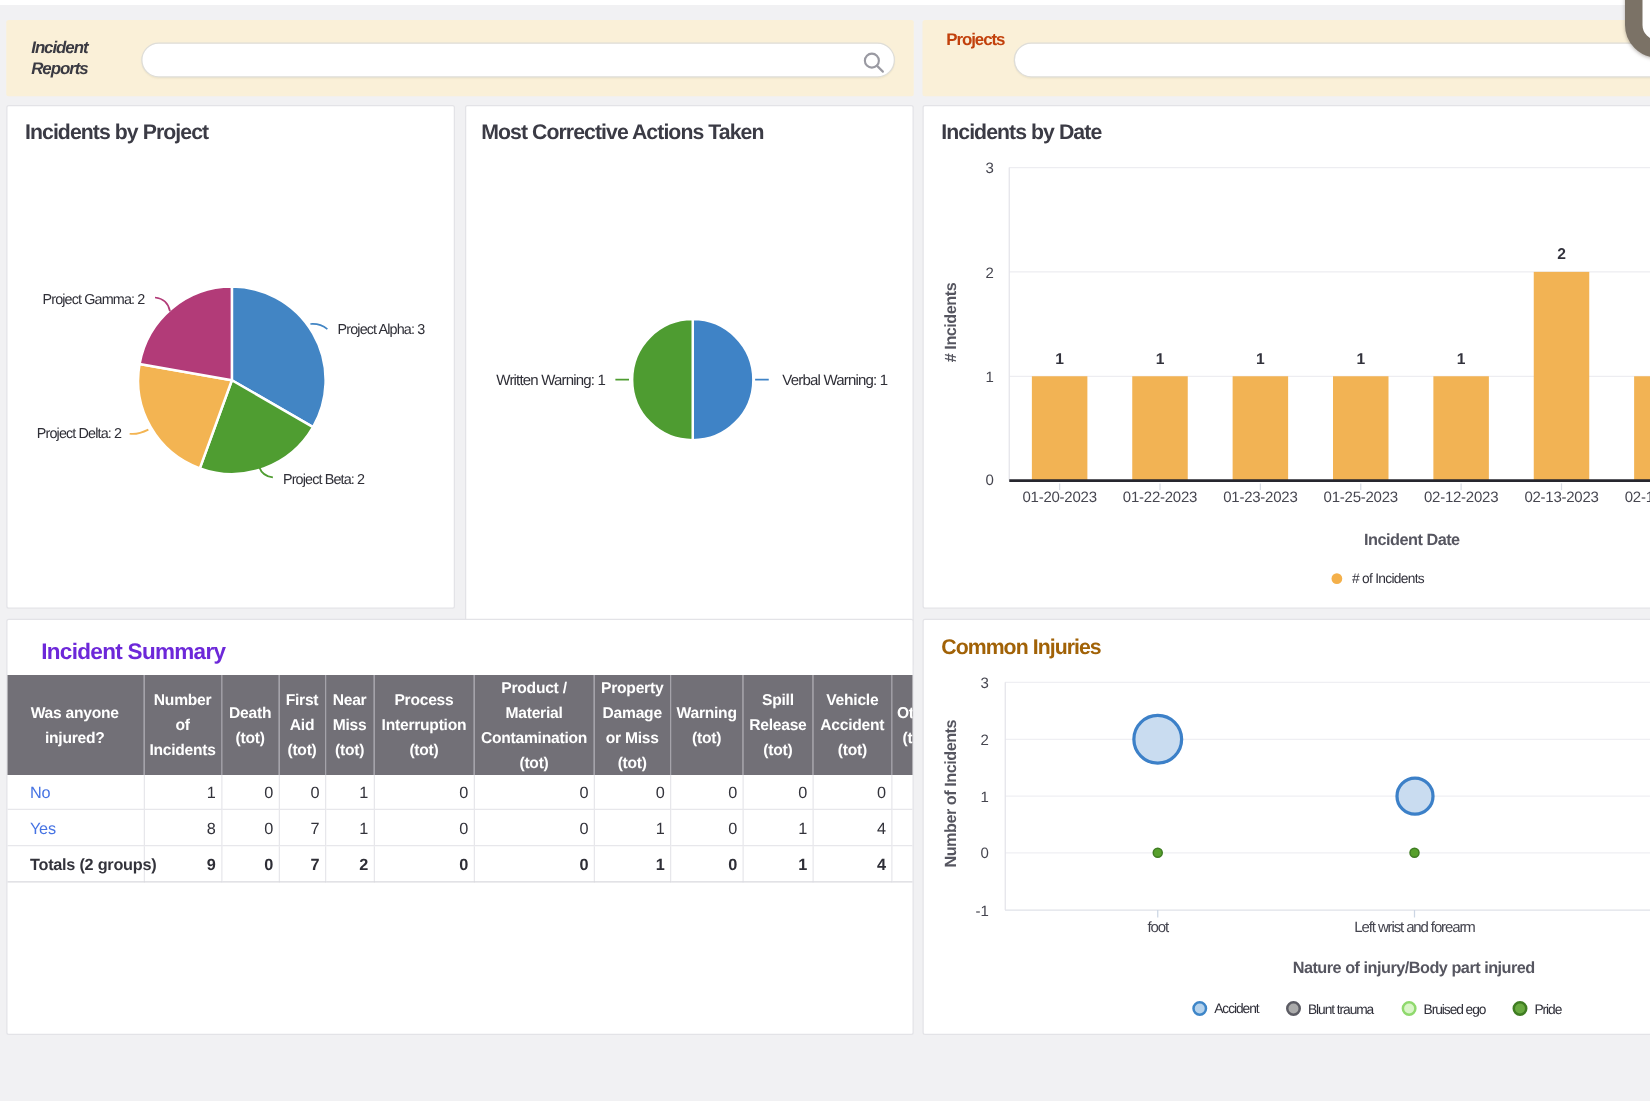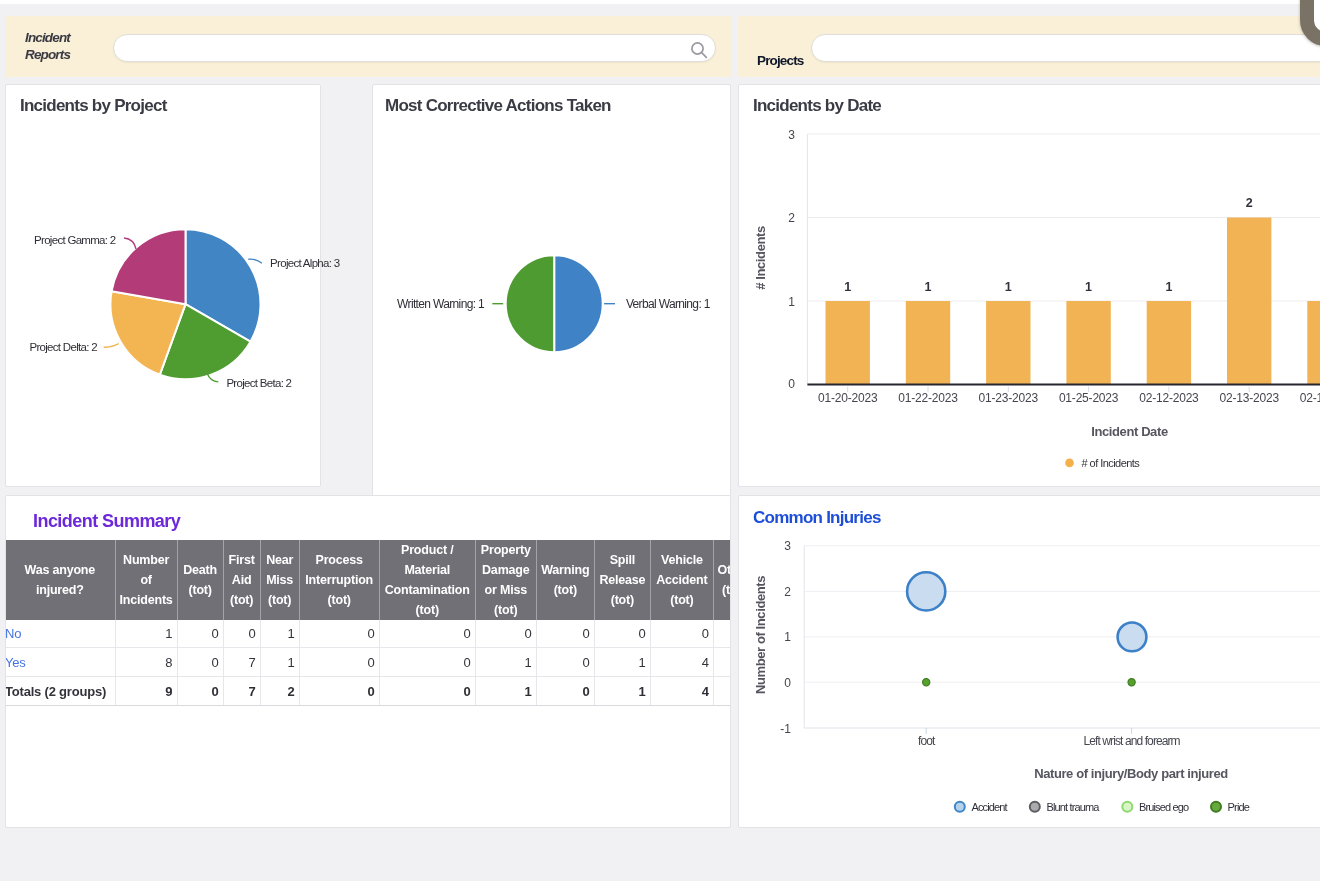--- a/index.html
+++ b/index.html
@@ -20,27 +20,27 @@
 <div class="beige" style="left:5px;top:16px;width:726px;height:61px;">
   <div style="position:absolute;left:20px;top:14px;font-size:13.5px;font-weight:bold;color:#3a3a42;line-height:16.5px;letter-spacing:-0.85px;font-style:italic;">Incident<br>Reports</div>
   <div class="sinput" style="left:108px;top:18px;width:603px;"></div>
   <svg width="726" height="61" viewBox="0 0 726 61">
     <circle cx="692.5" cy="32.5" r="5.6" fill="none" stroke="#9a9aa2" stroke-width="1.7"></circle>
     <line x1="696.7" y1="36.7" x2="701.3" y2="41.3" stroke="#9a9aa2" stroke-width="1.7" stroke-linecap="round"></line>
   </svg>
 </div>
 
 <div class="beige" style="left:738px;top:16px;width:590px;height:61px;">
-  <div style="position:absolute;left:19px;top:34px;font-size:13.5px;font-weight:bold;color:#0f172a;line-height:21px;letter-spacing:-0.85px;">Projects</div>
+  <div style="position:absolute;left:19px;top:5px;font-size:13.5px;font-weight:bold;color:#c2410c;line-height:21px;letter-spacing:-0.85px;">Projects</div>
   <div class="sinput" style="left:73px;top:18px;width:540px;"></div>
 </div>
 
 <div style="position:absolute;left:1300px;top:-44px;width:120px;height:90px;background:#fff;border:14.5px solid #7b7266;border-radius:26px;box-shadow:0 1px 3px rgba(60,50,40,0.35);"></div>
 
-<div class="panel" style="left:5px;top:84px;width:316px;height:403px;">
+<div class="panel" style="left:5px;top:84px;width:359px;height:403px;">
   <div class="ptitle">Incidents by Project</div>
   <svg width="359" height="403" viewBox="0 0 359 403">
     <g stroke="#fff" stroke-width="2" stroke-linejoin="round">
       <path d="M179.5,219.2 L179.5,144.2 A75,75 0 0 1 244.45,256.7 Z" fill="#4285c4"></path>
       <path d="M179.5,219.2 L244.45,256.7 A75,75 0 0 1 153.85,289.68 Z" fill="#4f9d31"></path>
       <path d="M179.5,219.2 L153.85,289.68 A75,75 0 0 1 105.64,206.18 Z" fill="#f3b452"></path>
       <path d="M179.5,219.2 L105.64,206.18 A75,75 0 0 1 179.5,144.2 Z" fill="#b23b78"></path>
     </g>
     <path d="M118,153 Q128,154 130,164" fill="none" stroke="#b23b78" stroke-width="1.4"></path>
     <path d="M242.3,174.2 Q250,173.5 255.9,178.3" fill="none" stroke="#4285c4" stroke-width="1.4"></path>
@@ -197,21 +197,21 @@
           <td class="c num b">0</td>
           <td class="c num b">1</td>
           <td class="c num b">4</td>
           <td class="c num b">2</td>
       </tr>
     </tbody>
   </table>
 </div>
 
 <div class="panel" style="left:738px;top:495px;width:600px;height:333px;">
-  <div style="position:absolute;left:14px;top:12px;font-size:17px;font-weight:bold;letter-spacing:-0.75px;color:#1d4ed8;">Common Injuries</div>
+  <div style="position:absolute;left:14px;top:12px;font-size:17px;font-weight:bold;letter-spacing:-0.75px;color:#a16207;">Common Injuries</div>
   <svg width="600" height="333" viewBox="0 0 600 333">
     <g stroke="#efeff3" stroke-width="1">
       <line x1="65" y1="49.8" x2="600" y2="49.8"></line>
       <line x1="65" y1="95.4" x2="600" y2="95.4"></line>
       <line x1="65" y1="140.9" x2="600" y2="140.9"></line>
       <line x1="65" y1="186.2" x2="600" y2="186.2"></line>
     </g>
     <line x1="65" y1="232" x2="600" y2="232" stroke="#dfe2e8" stroke-width="1"></line>
     <line x1="65.2" y1="49.8" x2="65.2" y2="232" stroke="#e4e4ea" stroke-width="1"></line>
     <g stroke="#ccd6e4" stroke-width="1">
@@ -250,18 +250,18 @@
   </svg>
 </div>
 
 <style>
   th.h { background:#727077; color:#fff; font-size:12.5px; font-weight:bold; letter-spacing:-0.2px; line-height:20px; text-align:center; vertical-align:middle; border-right:1px solid #a5a3aa; padding:0 2px; }
   th.h:last-child { border-right:none; }
   tr.r1 { height:27.7px; } tr.r2 { height:29.2px; }
   tr.r1 td, tr.r2 td { border-bottom:1px solid #e7e7eb; }
   td.c { border-right:1px solid #e7e7eb; font-size:13px; color:#33333b; vertical-align:middle; }
   td.num { text-align:right; padding-right:4px; }
-  td.first { padding-left:0; text-align:left; white-space:nowrap; letter-spacing:-0.2px; }
+  td.first { padding-left:19px; text-align:left; white-space:nowrap; letter-spacing:-0.2px; }
   .lnk { color:#4673e3; }
   tr.t { height:29px; }
   tr.t td { border-top:1px solid #0369a1; border-bottom:1px solid #d9d9de; }
   td.b { font-weight:bold; color:#2e2e36; }
 </style>
 
 </body></html>

